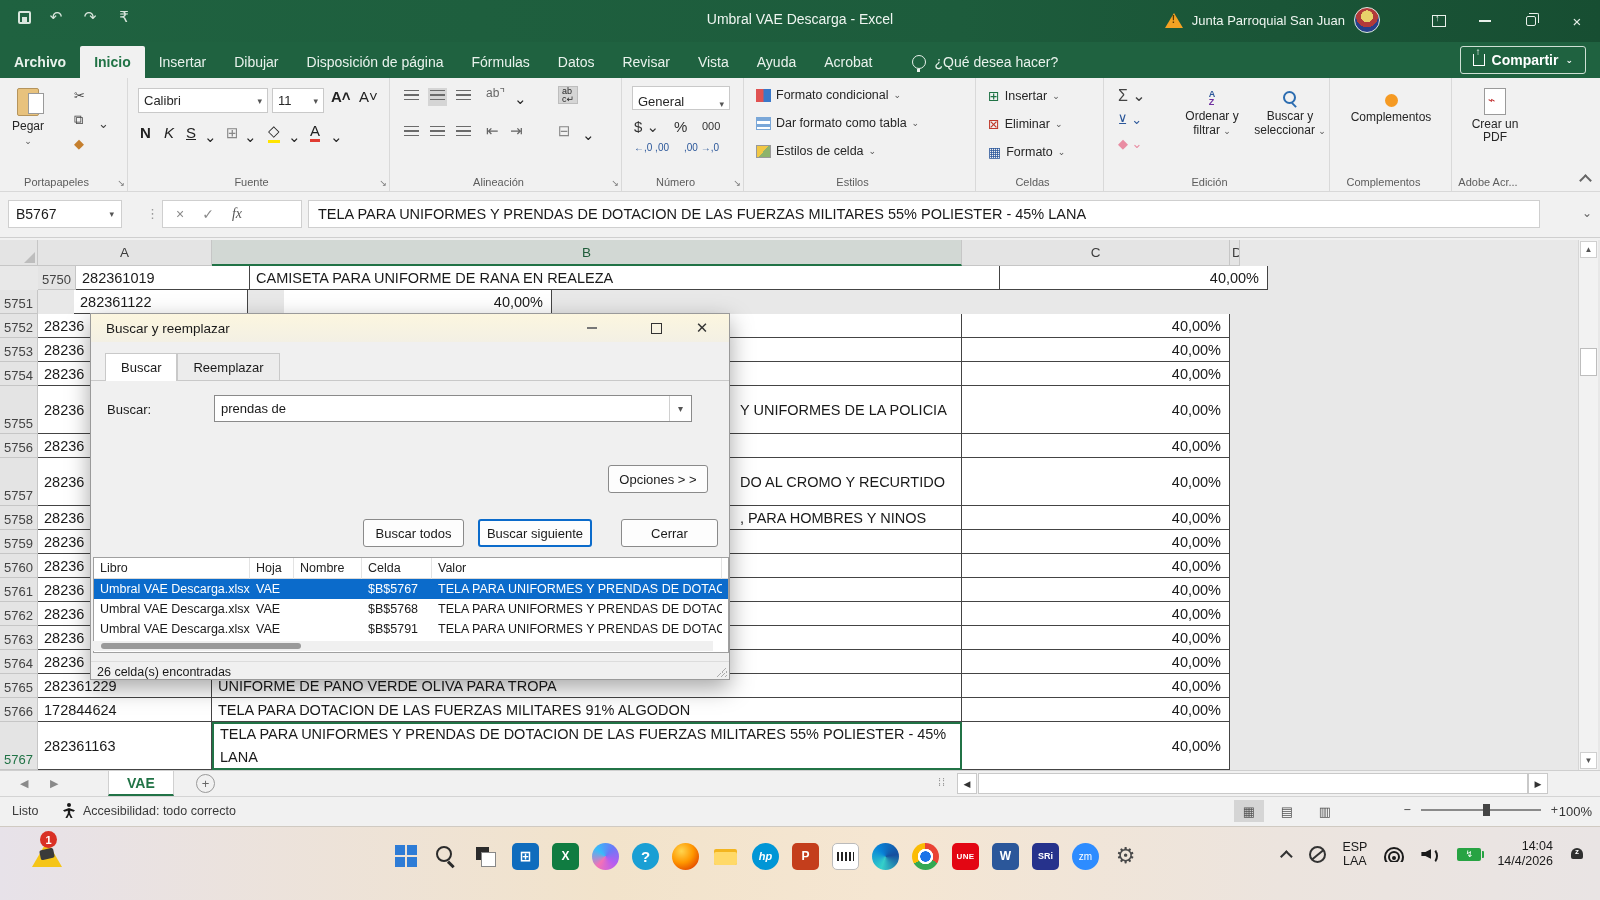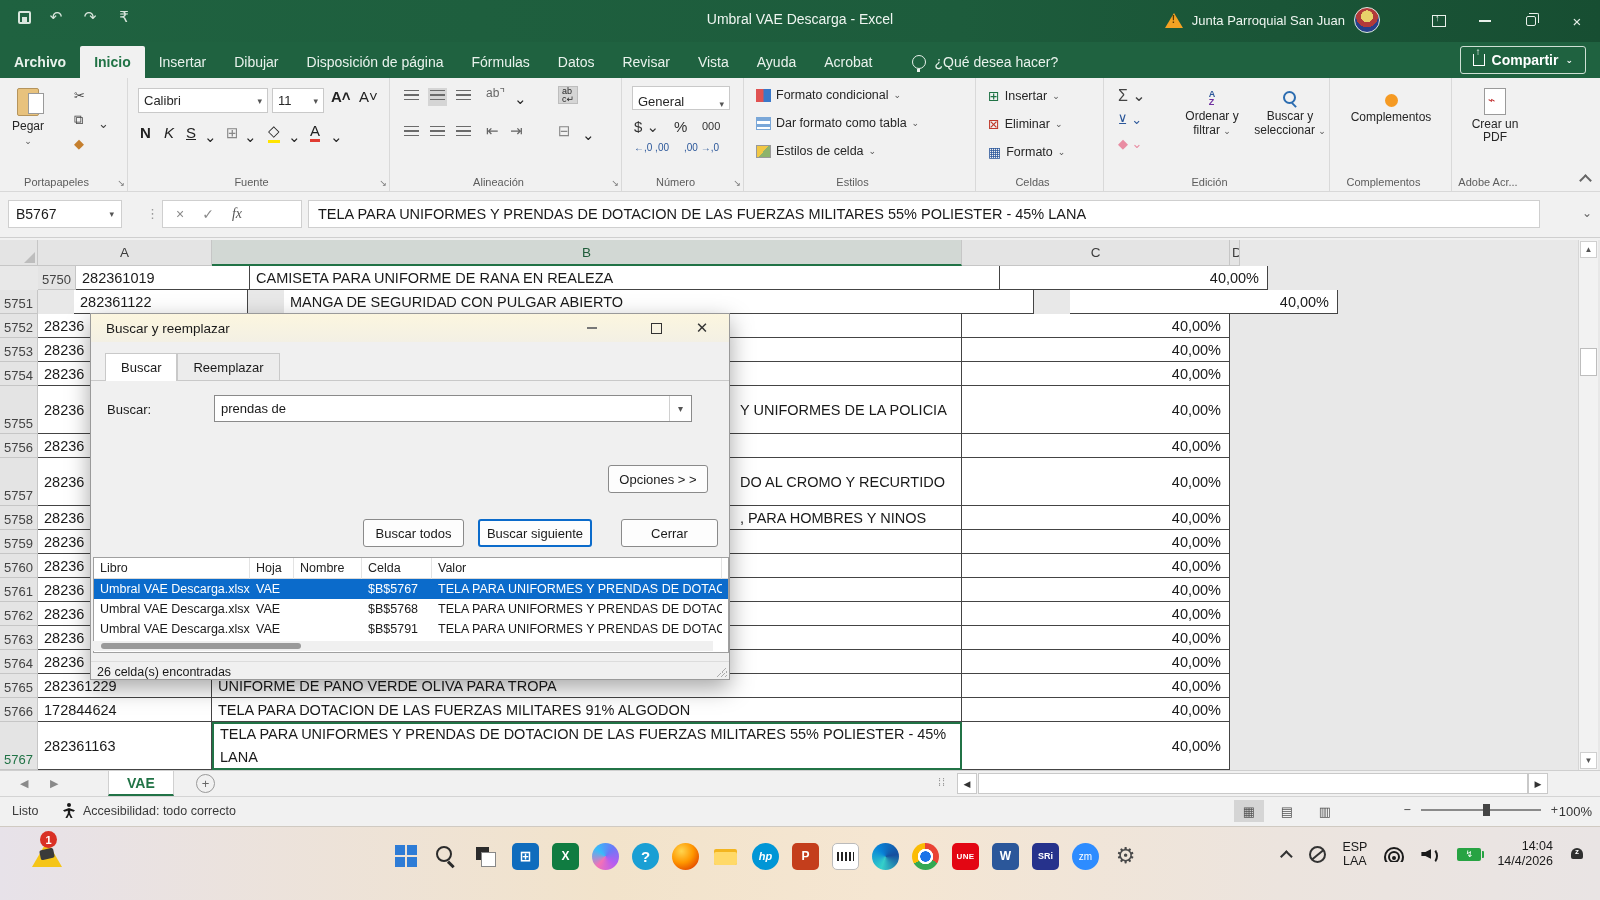--- a/index.html
+++ b/index.html
@@ -444,21 +444,20 @@
     <div class="rows" id="grid-rows">
         <div class="grow" style="height: 24px; padding-left: 38px;">
           <div class="rh" style="height: 24px;">5750</div>
           <div class="cA" style="height: 24px;">282361019</div>
           <div class="cB" style="height: 24px;">CAMISETA PARA UNIFORME DE RANA EN REALEZA</div>
           <div class="cC" style="height: 24px;">40,00%</div>
         </div>
         <div class="grow" style="height: 24px; gap: 36px;">
           <div class="rh" style="height: 24px;">5751</div>
           <div class="cA" style="height: 24px;">282361122</div>
-          <div class="cB" style="height: 24px;">MANGA DE SEGURIDAD CON PULGAR ABIERTO</div>
           <div class="cC" style="height: 24px;">40,00%</div>
         </div>
         <div class="grow" style="height: 24px;">
           <div class="rh" style="height: 24px;">5752</div>
           <div class="cA" style="height: 24px;">28236</div>
           <div class="cB" style="height: 24px;"></div>
           <div class="cC" style="height: 24px;">40,00%</div>
         </div>
         <div class="grow" style="height: 24px;">
           <div class="rh" style="height: 24px;">5753</div>

